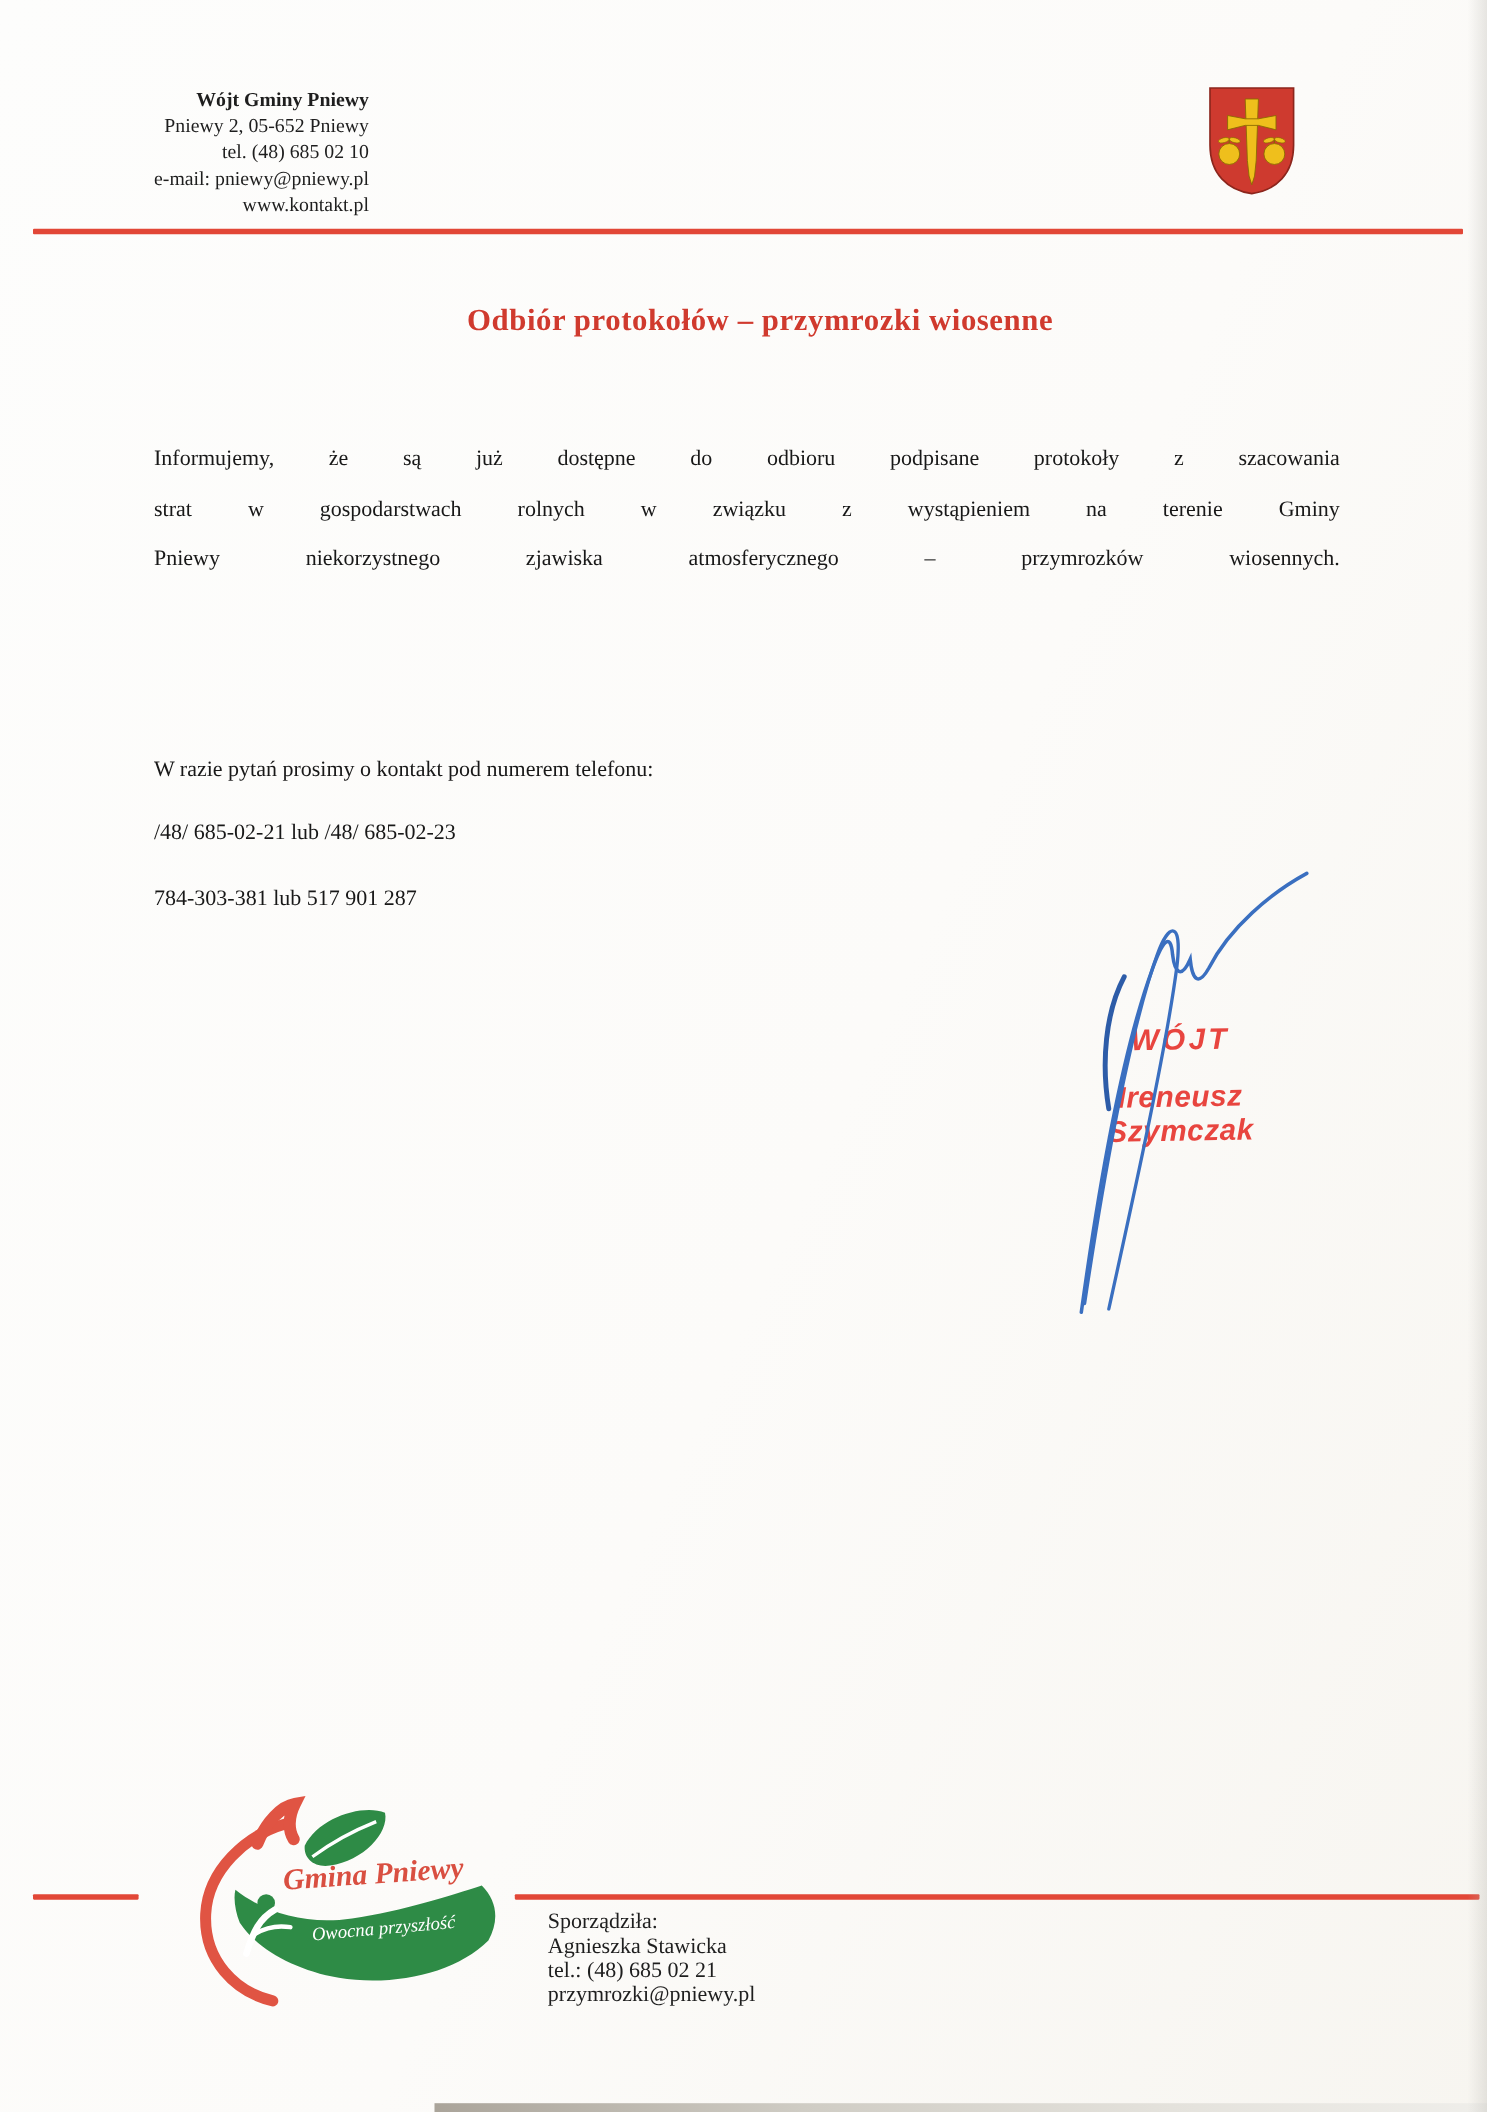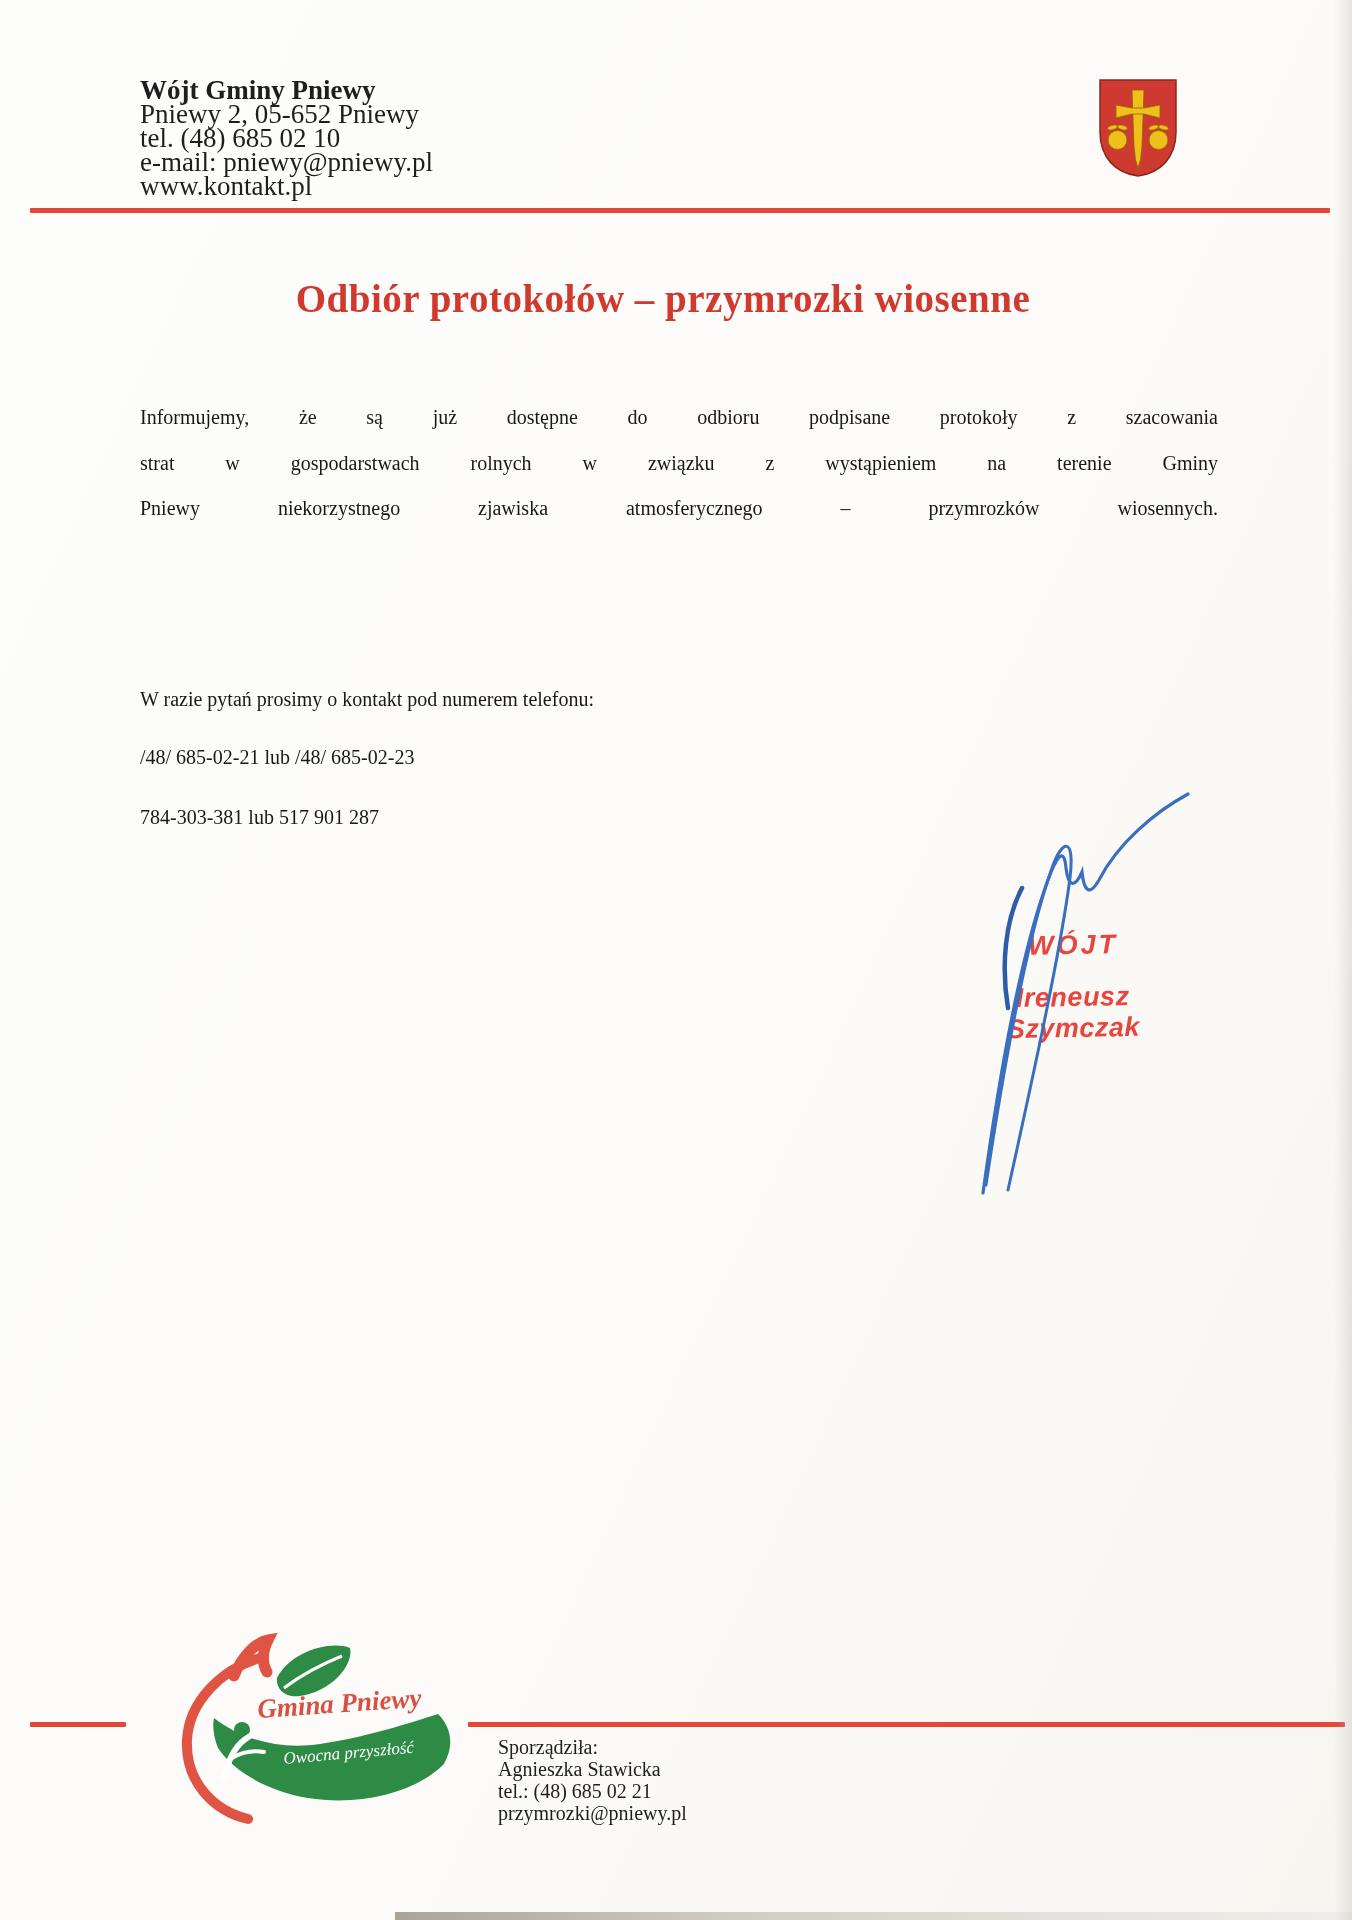--- a/index.html
+++ b/index.html
@@ -7,29 +7,29 @@
     width:1352px;height:1920px;
     font-family:"Liberation Serif", serif;
     background:#e9e7e2;
   }
   .page{
     position:relative;width:1352px;height:1920px;overflow:hidden;
     background:linear-gradient(115deg,#fdfdfc 0%,#fcfbf9 55%,#f7f5f0 100%);
     color:#1c1c1c;
   }
   
-  .header-block{position:absolute;left:140px;top:78px;font-size:27px;line-height:24px;color:#1e1e1e;}
+  .header-block{position:absolute;left:140px;top:78px;font-size:18px;line-height:24px;color:#1e1e1e;text-align:right;}
   .header-block .sender{font-weight:bold;}
   .coa{position:absolute;left:1096px;top:76px;width:84px;height:104px;}
   .rule{position:absolute;background:#e24737;height:5px;border-radius:1px;}
   .rule-top{left:30px;top:208px;width:1300px;}
   
   .doc-title{
-    position:absolute;left:124px;top:276px;width:1078px;
-    text-align:center;font-size:39px;font-weight:bold;color:#d03a2e;
+    position:absolute;left:152px;top:276px;width:1078px;
+    text-align:center;font-size:28px;font-weight:bold;color:#d03a2e;
     letter-spacing:0.5px;
   }
   
   .bline{position:absolute;left:140px;width:1078px;font-size:20px;color:#181818;white-space:nowrap;}
   .bline.just{white-space:normal;text-align:justify;text-align-last:justify;}
   .l1{top:406px}.l2{top:452px}.l3{top:497px}
   .l4{top:560px}.l5{top:624px}.l6{top:688px}
   .l7{top:746px}.l8{top:806px}
   
   .stamp{position:absolute;color:#e8453f;font-family:"Liberation Sans",sans-serif;

